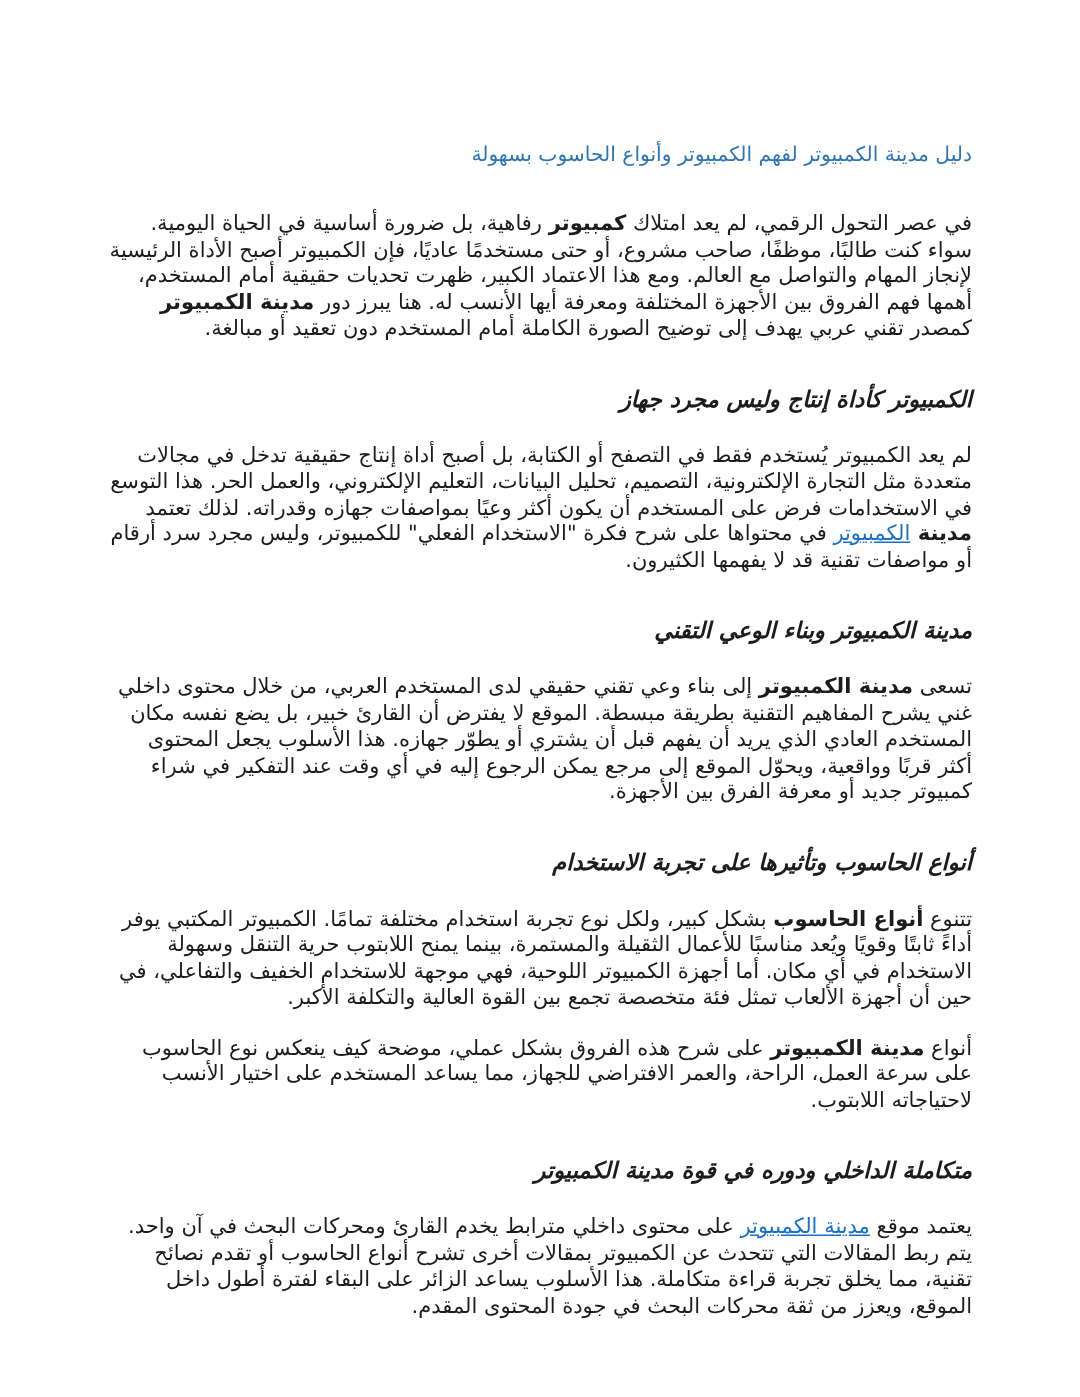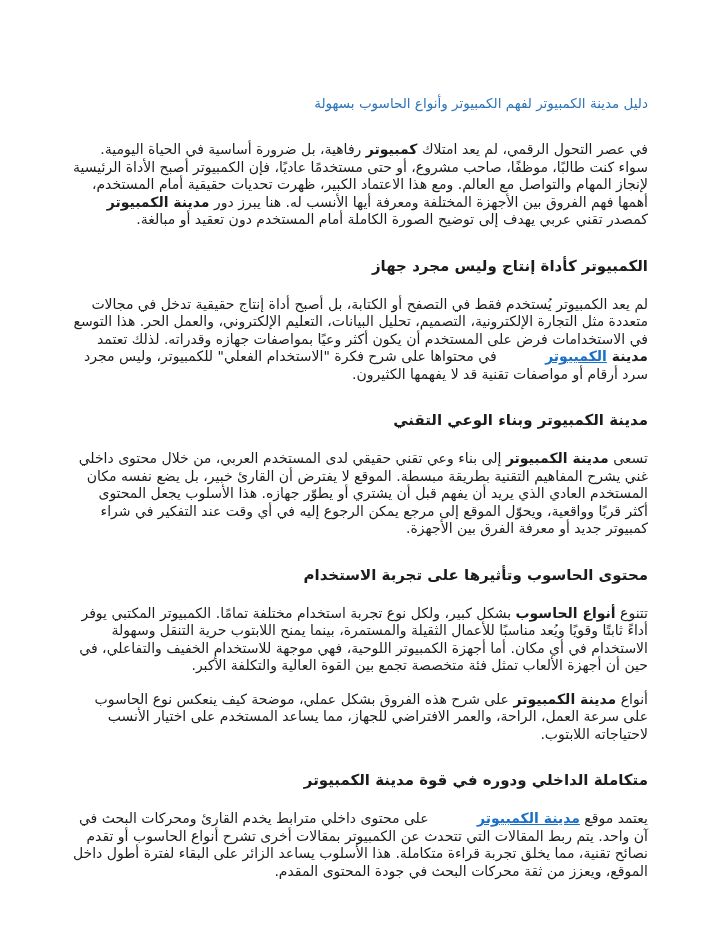--- a/index.html
+++ b/index.html
@@ -29,55 +29,55 @@
     color:var(--title-color);
     text-align:right;
     line-height:20px;
   }
   .section-heading{
     margin:26px 0 19px 0;
     font-size:15px;
     font-weight:700;
     color:var(--text-color);
     line-height:22px;
+    font-style:italic;
   }
   .body-text{
     margin:0 0 16px 0;
     font-size:14px;
     line-height:17.5px;
     text-align:right;
     color:var(--text-color);
   }
   .body-text b{font-weight:700;}
   a.doc-link{
     color:var(--link-color);
-    font-weight:700;
+    font-weight:400;
     text-decoration:underline;
     cursor:pointer;
-    margin-left:44px;
   }
 </style>
 </head>
 <body>
 
 <div class="page">
 
   <h1 class="doc-title">دليل مدينة الكمبيوتر لفهم الكمبيوتر وأنواع الحاسوب بسهولة</h1>
 
   <p class="body-text"><span>في عصر التحول الرقمي، لم يعد امتلاك </span><b>كمبيوتر</b><span> رفاهية، بل ضرورة أساسية في الحياة اليومية. سواء كنت طالبًا، موظفًا، صاحب مشروع، أو حتى مستخدمًا عاديًا، فإن الكمبيوتر أصبح الأداة الرئيسية لإنجاز المهام والتواصل مع العالم. ومع هذا الاعتماد الكبير، ظهرت تحديات حقيقية أمام المستخدم، أهمها فهم الفروق بين الأجهزة المختلفة ومعرفة أيها الأنسب له. هنا يبرز دور </span><b>مدينة الكمبيوتر</b><span> كمصدر تقني عربي يهدف إلى توضيح الصورة الكاملة أمام المستخدم دون تعقيد أو مبالغة.</span></p>
 
   <h2 class="section-heading">الكمبيوتر كأداة إنتاج وليس مجرد جهاز</h2>
 
   <p class="body-text"><span>لم يعد الكمبيوتر يُستخدم فقط في التصفح أو الكتابة، بل أصبح أداة إنتاج حقيقية تدخل في مجالات متعددة مثل التجارة الإلكترونية، التصميم، تحليل البيانات، التعليم الإلكتروني، والعمل الحر. هذا التوسع في الاستخدامات فرض على المستخدم أن يكون أكثر وعيًا بمواصفات جهازه وقدراته. لذلك تعتمد </span><b>مدينة </b><a class="doc-link" href="#">الكمبيوتر</a><span> في محتواها على شرح فكرة "الاستخدام الفعلي" للكمبيوتر، وليس مجرد سرد أرقام أو مواصفات تقنية قد لا يفهمها الكثيرون.</span></p>
 
   <h2 class="section-heading">مدينة الكمبيوتر وبناء الوعي التقني</h2>
 
   <p class="body-text"><span>تسعى </span><b>مدينة الكمبيوتر</b><span> إلى بناء وعي تقني حقيقي لدى المستخدم العربي، من خلال محتوى داخلي غني يشرح المفاهيم التقنية بطريقة مبسطة. الموقع لا يفترض أن القارئ خبير، بل يضع نفسه مكان المستخدم العادي الذي يريد أن يفهم قبل أن يشتري أو يطوّر جهازه. هذا الأسلوب يجعل المحتوى أكثر قربًا وواقعية، ويحوّل الموقع إلى مرجع يمكن الرجوع إليه في أي وقت عند التفكير في شراء كمبيوتر جديد أو معرفة الفرق بين الأجهزة.</span></p>
 
-  <h2 class="section-heading">محتوى الحاسوب وتأثيرها على تجربة الاستخدام</h2>
+  <h2 class="section-heading">أنواع الحاسوب وتأثيرها على تجربة الاستخدام</h2>
 
   <p class="body-text"><span>تتنوع </span><b>أنواع الحاسوب</b><span> بشكل كبير، ولكل نوع تجربة استخدام مختلفة تمامًا. الكمبيوتر المكتبي يوفر أداءً ثابتًا وقويًا ويُعد مناسبًا للأعمال الثقيلة والمستمرة، بينما يمنح اللابتوب حرية التنقل وسهولة الاستخدام في أي مكان. أما أجهزة الكمبيوتر اللوحية، فهي موجهة للاستخدام الخفيف والتفاعلي، في حين أن أجهزة الألعاب تمثل فئة متخصصة تجمع بين القوة العالية والتكلفة الأكبر.</span></p>
 
   <p class="body-text"><span>أنواع </span><b>مدينة الكمبيوتر</b><span> على شرح هذه الفروق بشكل عملي، موضحة كيف ينعكس نوع الحاسوب على سرعة العمل، الراحة، والعمر الافتراضي للجهاز، مما يساعد المستخدم على اختيار الأنسب لاحتياجاته اللابتوب.</span></p>
 
   <h2 class="section-heading">متكاملة الداخلي ودوره في قوة مدينة الكمبيوتر</h2>
 
   <p class="body-text"><span>يعتمد موقع </span><a class="doc-link" href="#">مدينة الكمبيوتر</a><span> على محتوى داخلي مترابط يخدم القارئ ومحركات البحث في آن واحد. يتم ربط المقالات التي تتحدث عن الكمبيوتر بمقالات أخرى تشرح أنواع الحاسوب أو تقدم نصائح تقنية، مما يخلق تجربة قراءة متكاملة. هذا الأسلوب يساعد الزائر على البقاء لفترة أطول داخل الموقع، ويعزز من ثقة محركات البحث في جودة المحتوى المقدم.</span></p>
 
 </div>

